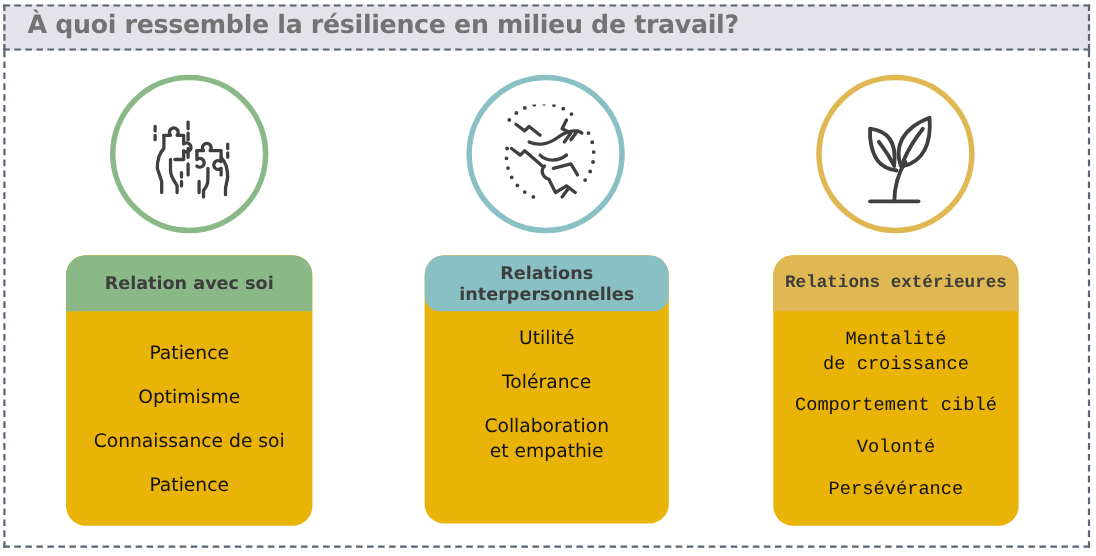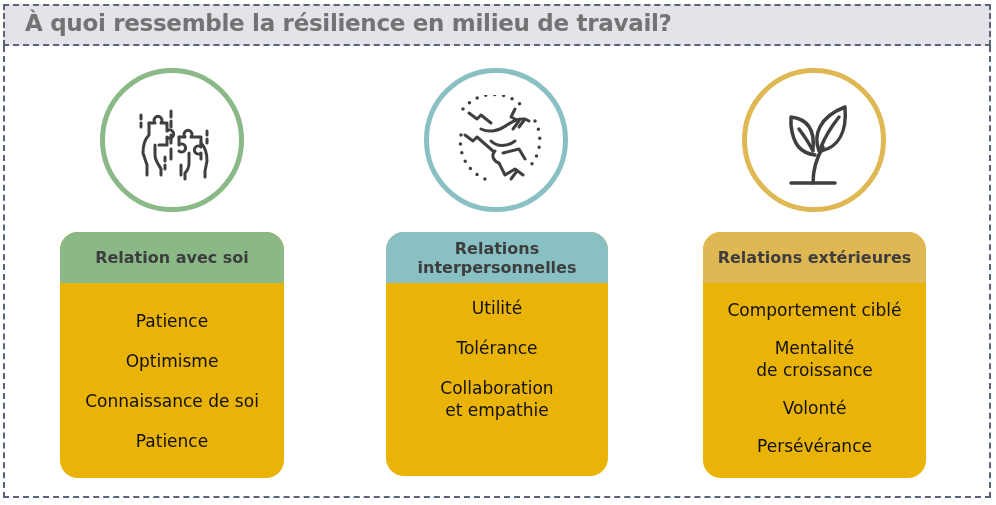--- a/index.html
+++ b/index.html
@@ -65,42 +65,42 @@
     <path d="M30 34c8 4 18 2 26-4 8-6 18-8 22-4"></path>
     <path d="M64 14l-4 8 8 4-6 8"></path>
     <path d="M74 24l-6 8"></path>
     <path d="M40 46c6 6 16 6 24 0"></path>
     <path d="M44 56c-4 4-2 10 4 12l6 12 10-6 8 6"></path>
     <path d="M52 58l16-4 6 10"></path>
     <path d="M60 84l6-8"></path>
   </svg>
 </div>
 <div class="card" style="left:386px;width:222px;height:244px;">
-  <div class="card-header" style="background:#88c0c4;white-space:pre-line;">Relations
+  <div class="card-header" style="background:#88c0c4;white-space:pre-line;border-radius:14px;">Relations
 interpersonnelles</div>
   <div class="card-items" style="padding-top:14px;gap:18px;">
     <div class="item">Utilité</div>
     <div class="item">Tolérance</div>
     <div class="item">Collaboration
 et empathie</div>
   </div>
 </div>
 
 <div class="circle" style="left:742px;top:68px;border:5px solid #dfb853;">
   <svg viewBox="0 0 96 96" fill="none" stroke="#3f3f3f" stroke-width="3.5" stroke-linecap="round" stroke-linejoin="round">
     <path d="M22 88h44"></path>
     <path d="M44 88c0-14 4-26 10-36"></path>
     <path d="M46 60c-14-2-22-10-24-30l0-8c16 2 24 12 22 32"></path>
     <path d="M30 34c6 8 10 14 14 22"></path>
     <path d="M50 56c-6-16 0-34 26-44 2 24-6 40-24 44"></path>
     <path d="M70 22c-8 10-14 20-18 30"></path>
   </svg>
 </div>
-<div class="card" style="left:703px;width:223px;height:246px;">
+<div class="card" style="left:703px;width:223px;height:246px;font-family:Liberation Mono, monospace;">
   <div class="card-header" style="background:#dfb853;">Relations extérieures</div>
   <div class="card-items" style="padding-top:16px;gap:16px;">
-    <div class="item">Comportement ciblé</div>
     <div class="item">Mentalité
 de croissance</div>
+    <div class="item">Comportement ciblé</div>
     <div class="item">Volonté</div>
     <div class="item">Persévérance</div>
   </div>
 </div>
 
 </body></html>

